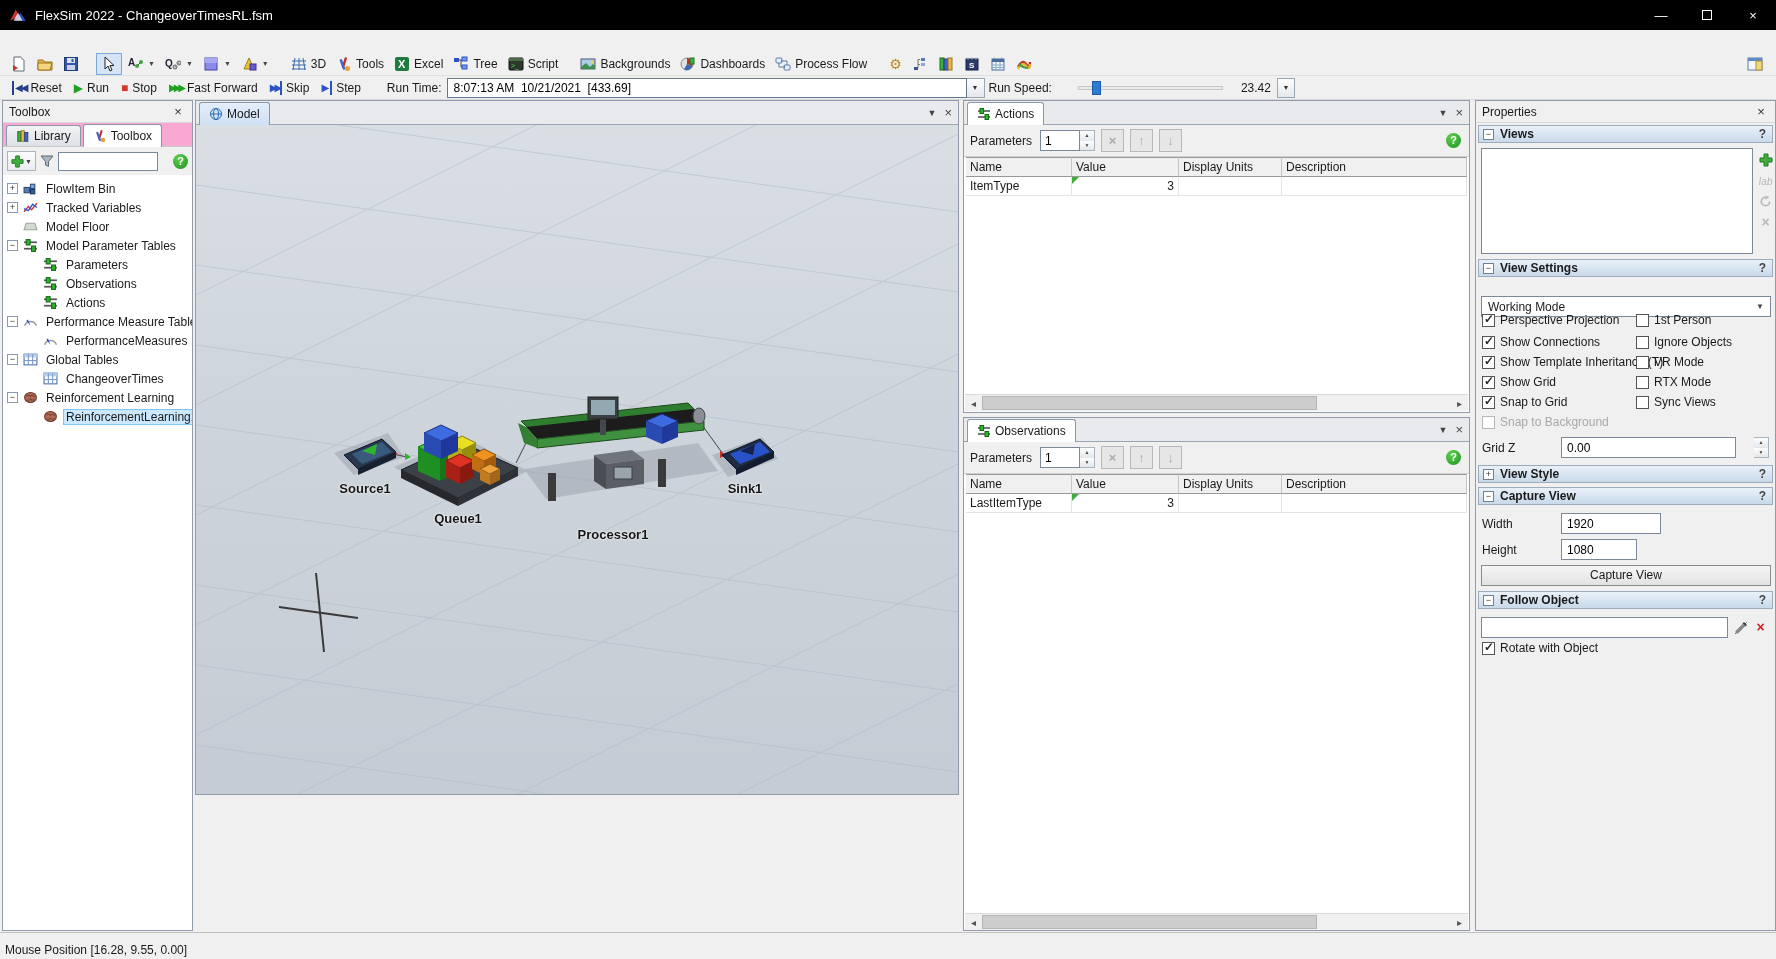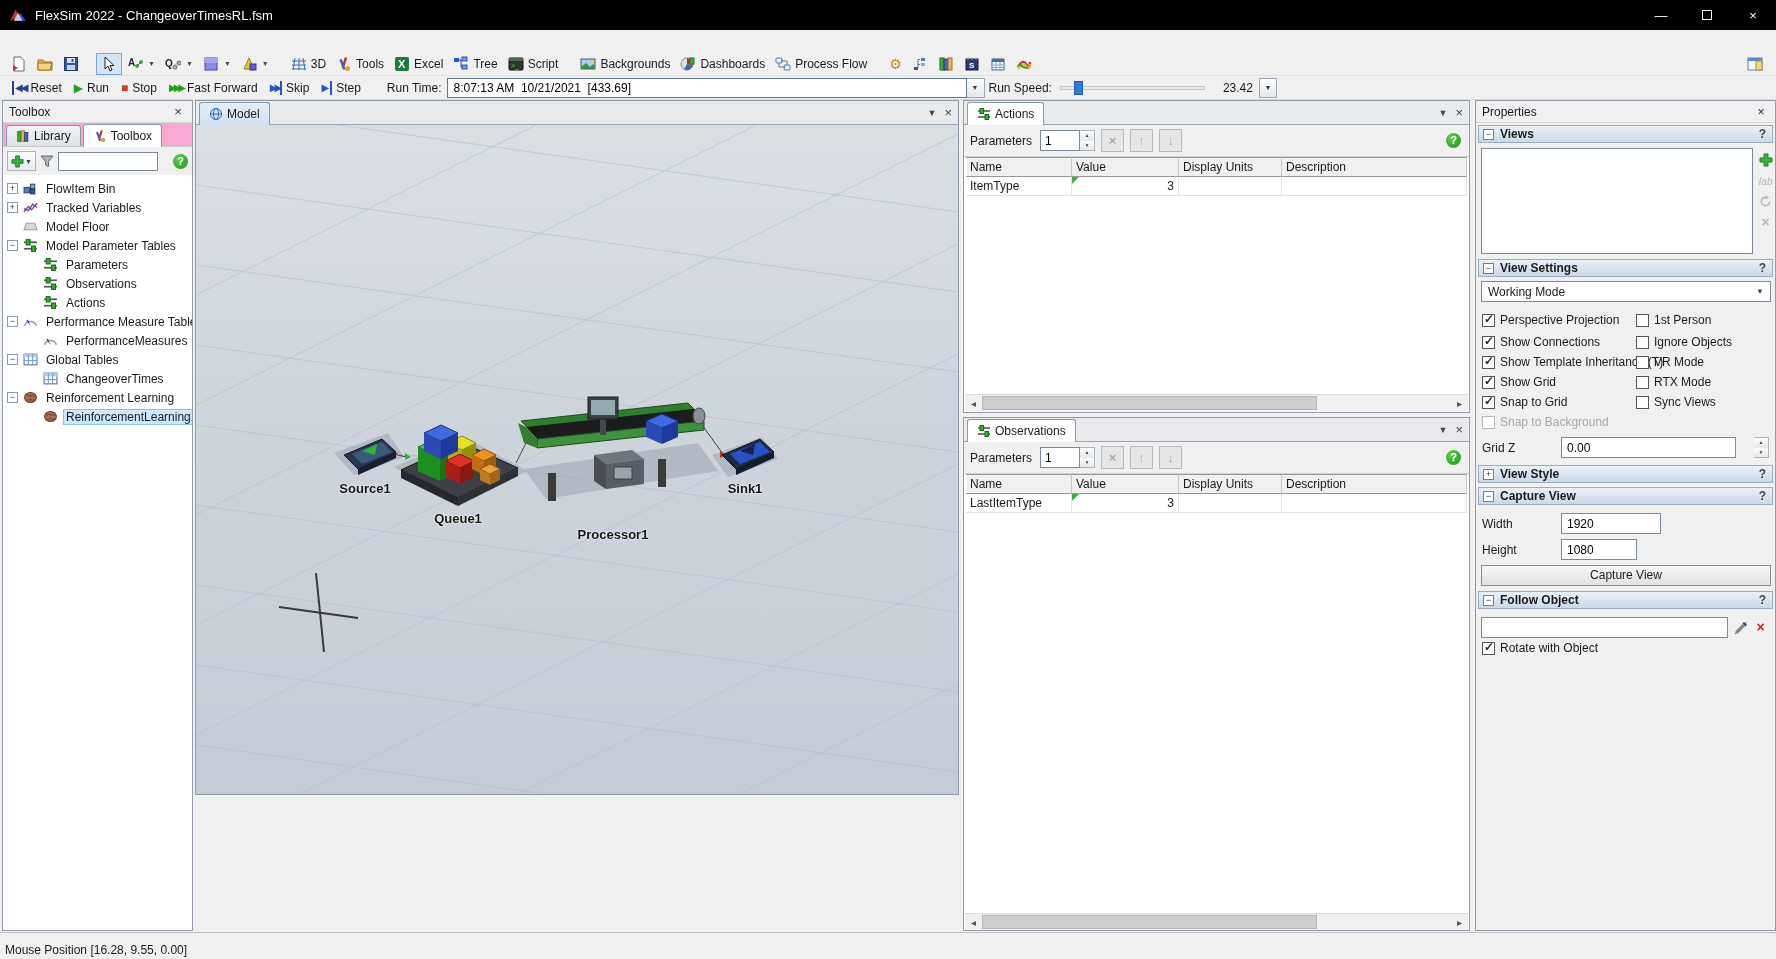--- a/index.html
+++ b/index.html
@@ -36,21 +36,21 @@
   .ico-reset { color:#24408a; border-left:2px solid #24408a; padding-left:1px; letter-spacing:-2px; }
   .ico-run { color:#1fa11f; font-size:12px; }
   .ico-stop { color:#d03a2a; font-size:12px; }
   .ico-ff { color:#1fa11f; letter-spacing:-3px; }
   .ico-skip { color:#2a52c8; border-right:2px solid #2a52c8; padding-right:1px; letter-spacing:-3px; }
   .ico-step { color:#2a52c8; border-right:2px solid #2a52c8; padding-right:1px; }
   .runtime-label { margin-left:20px; margin-right:5px; }
   .runtime-field { width:520px; height:20px; border:1px solid #64788c; background:#fff; padding:0 6px; font:12px "Liberation Sans", sans-serif; }
   .combo-btn { width:18px; height:20px; border:1px solid #9aa6b2; border-left:none; background:linear-gradient(#fdfdfd,#e4e8ec); display:flex; align-items:center; justify-content:center; }
   .combo-btn span { font-size:7px; color:#333; }
-  .speed-label { margin-left:4px; margin-right:8px; }
+  .speed-label { margin-left:4px; margin-right:26px; }
   .slider { position:relative; width:145px; height:16px; }
   .slider .track { position:absolute; left:0; right:0; top:6px; height:4px; background:#e9e9e9; border:1px solid #c6c6c6; }
   .slider .handle { position:absolute; left:14px; top:1px; width:9px; height:14px; background:#2e7cd6; border:1px solid #1c5aa8; }
   .speed-value { width:48px; text-align:right; margin-right:6px; }
 
   
   .panel { position:absolute; background:#fff; border:1px solid #919bab; }
   .ptitle { position:absolute; left:0; right:0; top:0; height:22px; background:#f0f0f0; display:flex; align-items:center; padding:0 6px; border-bottom:1px solid #d8d8d8; }
   .pclose { margin-left:auto; font-size:13px; color:#333; width:16px; text-align:center; }
   .tabstrip { position:absolute; left:0; right:0; height:24px; background:#e8eaee; border-bottom:1px solid #9aa6b4; display:flex; align-items:flex-end; padding-left:3px; }
@@ -844,21 +844,21 @@
     </div>
     <div class="sidebtn disabled" style="top:112px; font-size:14px; font-weight:bold;">
         <span>×</span>
       </div>
 
     <div class="sech" style="top:158px;">
       <span class="expander">−</span>
       <span>View Settings</span>
       <span class="qm">?</span>
     </div>
-    <div class="dropdown" style="top:180px;">
+    <div class="dropdown" style="top:195px;">
       <span>Working Mode</span>
       <span class="dd">▼</span>
     </div>
     <div class="ck" style="left:6px; top:212px;">
       <span class="ckbox">
           <span class="mark">✓</span>
         </span>
       <span>Perspective Projection</span>
     </div>
     <div class="ck" style="left:6px; top:234px;">

